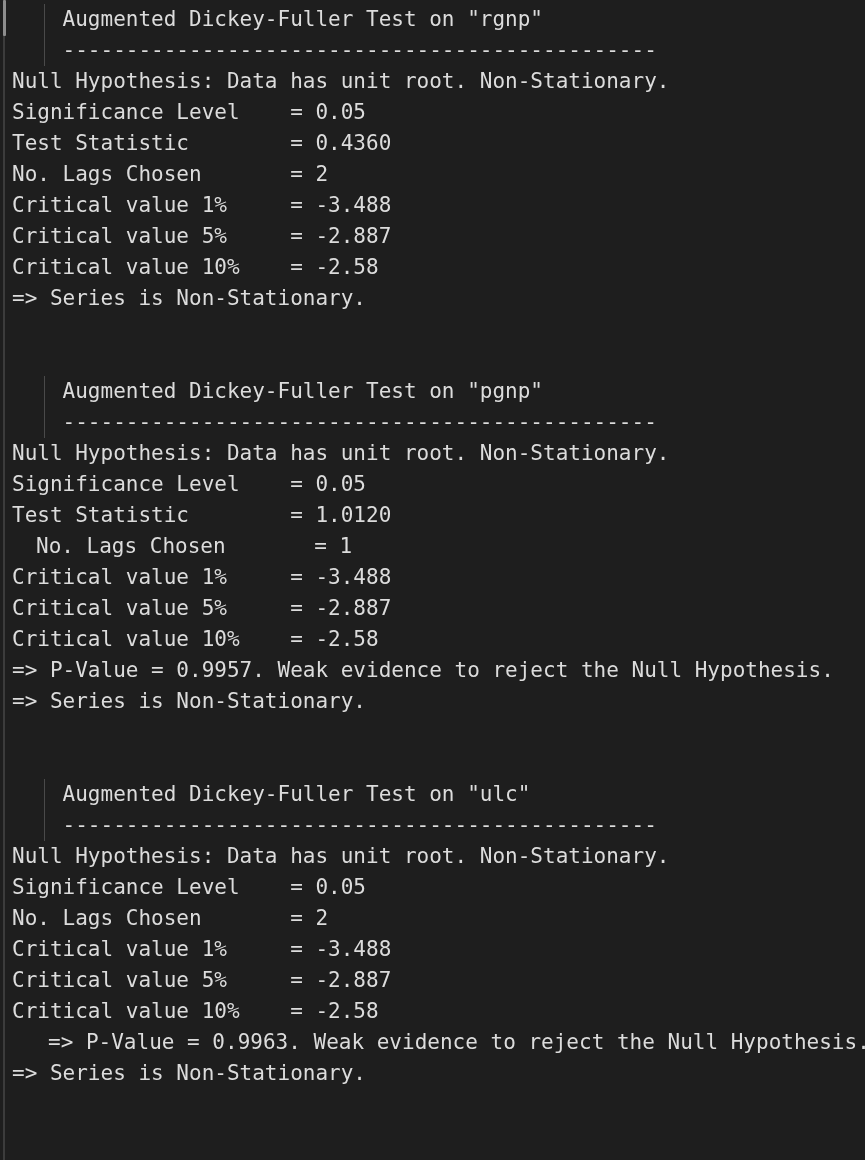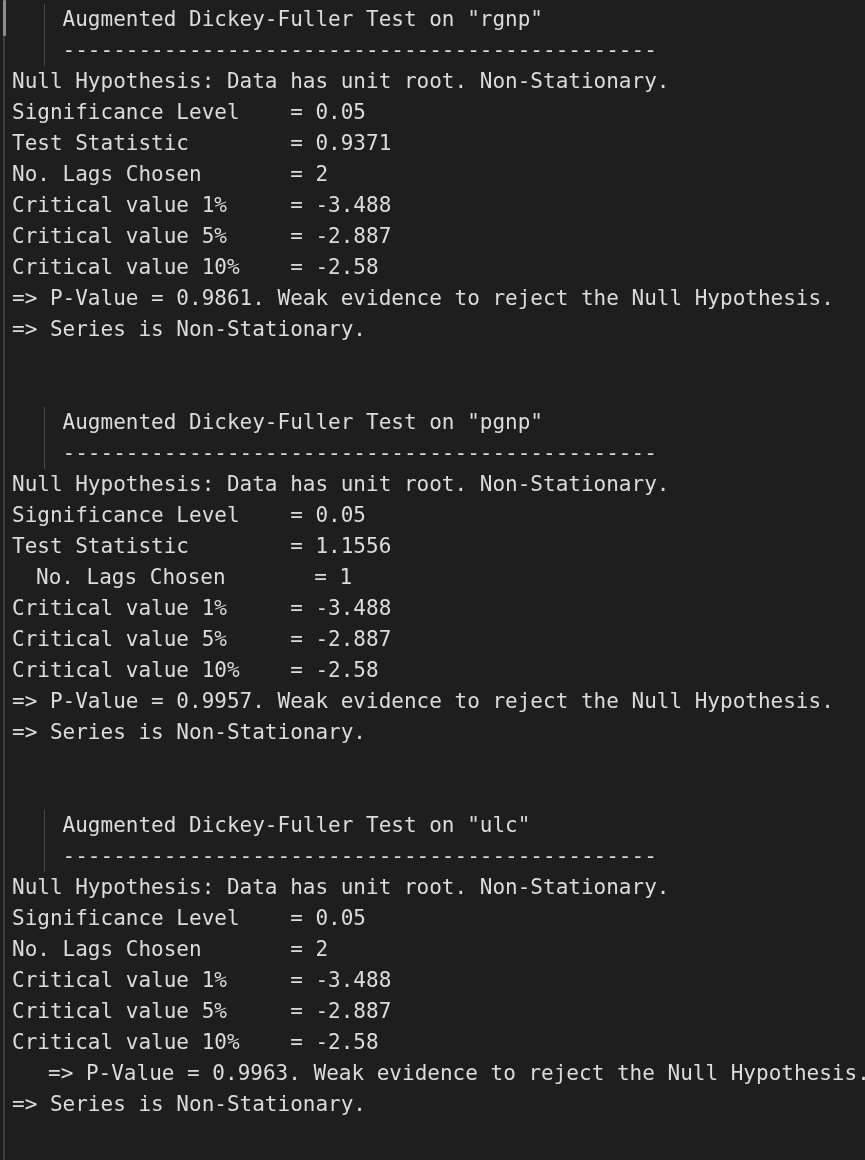--- a/index.html
+++ b/index.html
@@ -84,36 +84,35 @@
 <div id="output-area" style="background: rgb(30, 30, 30);">
   <div class="output-rail" style="background: rgb(60, 60, 60);"></div>
   <div class="output-rail-active" style="background: rgb(141, 141, 141);"></div>
 
   <div class="stream" id="stream">
       <div class="block">
         <div class="line guide" style="color: rgb(220, 220, 220);">    Augmented Dickey-Fuller Test on "rgnp"</div>
         <div class="line guide" style="color: rgb(220, 220, 220);">    -----------------------------------------------</div>
         <div class="line" style="color: rgb(220, 220, 220);">Null Hypothesis: Data has unit root. Non-Stationary.</div>
         <div class="line" style="color: rgb(220, 220, 220);">Significance Level    = 0.05</div>
-        <div class="line" style="color: rgb(220, 220, 220);">Test Statistic        = 0.9371</div>
+        <div class="line" style="color: rgb(220, 220, 220);">Test Statistic        = 0.4360</div>
         <div class="line" style="color: rgb(220, 220, 220);">No. Lags Chosen       = 2</div>
         <div class="line" style="color: rgb(220, 220, 220);">Critical value 1%     = -3.488</div>
         <div class="line" style="color: rgb(220, 220, 220);">Critical value 5%     = -2.887</div>
         <div class="line" style="color: rgb(220, 220, 220);">Critical value 10%    = -2.58</div>
-        <div class="line" style="color: rgb(220, 220, 220);">=&gt; P-Value = 0.9861. Weak evidence to reject the Null Hypothesis.</div>
         <div class="line" style="color: rgb(220, 220, 220);">=&gt; Series is Non-Stationary.</div>
       </div>
       <div class="line blank"> </div>
       <div class="line blank"> </div>
       <div class="block">
         <div class="line guide" style="color: rgb(220, 220, 220);">    Augmented Dickey-Fuller Test on "pgnp"</div>
         <div class="line guide" style="color: rgb(220, 220, 220);">    -----------------------------------------------</div>
         <div class="line" style="color: rgb(220, 220, 220);">Null Hypothesis: Data has unit root. Non-Stationary.</div>
         <div class="line" style="color: rgb(220, 220, 220);">Significance Level    = 0.05</div>
-        <div class="line" style="color: rgb(220, 220, 220);">Test Statistic        = 1.1556</div>
+        <div class="line" style="color: rgb(220, 220, 220);">Test Statistic        = 1.0120</div>
         <div class="line" style="color: rgb(220, 220, 220); padding-left: 36px;">No. Lags Chosen       = 1</div>
         <div class="line" style="color: rgb(220, 220, 220);">Critical value 1%     = -3.488</div>
         <div class="line" style="color: rgb(220, 220, 220);">Critical value 5%     = -2.887</div>
         <div class="line" style="color: rgb(220, 220, 220);">Critical value 10%    = -2.58</div>
         <div class="line" style="color: rgb(220, 220, 220);">=&gt; P-Value = 0.9957. Weak evidence to reject the Null Hypothesis.</div>
         <div class="line" style="color: rgb(220, 220, 220);">=&gt; Series is Non-Stationary.</div>
       </div>
       <div class="line blank"> </div>
       <div class="line blank"> </div>
       <div class="block">

